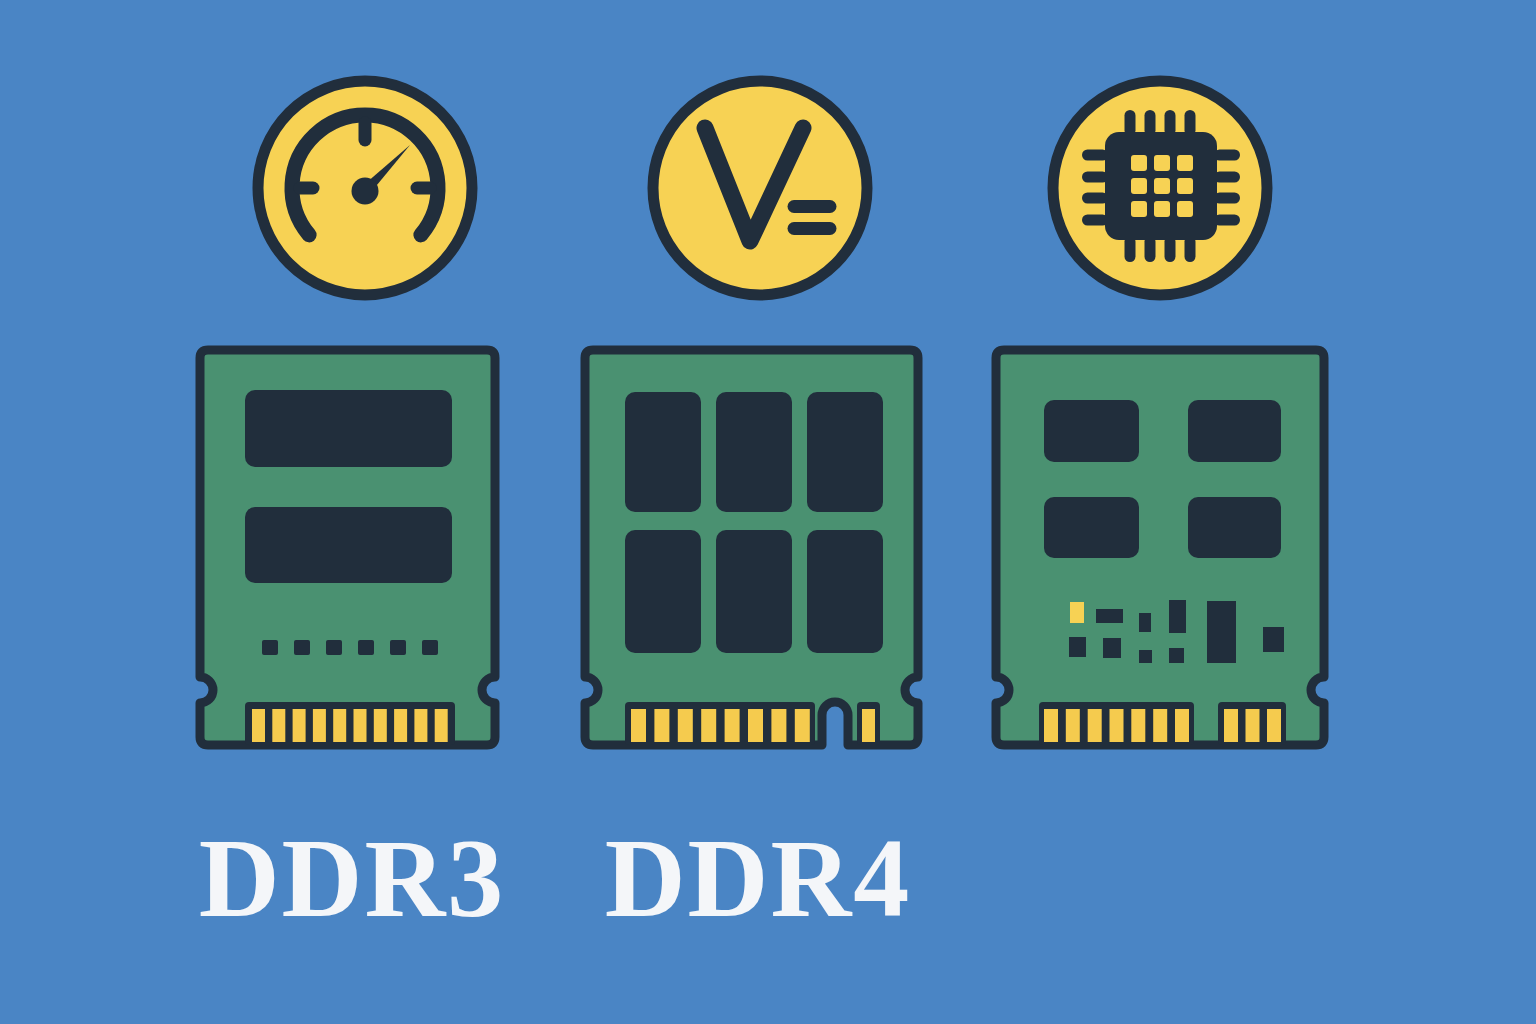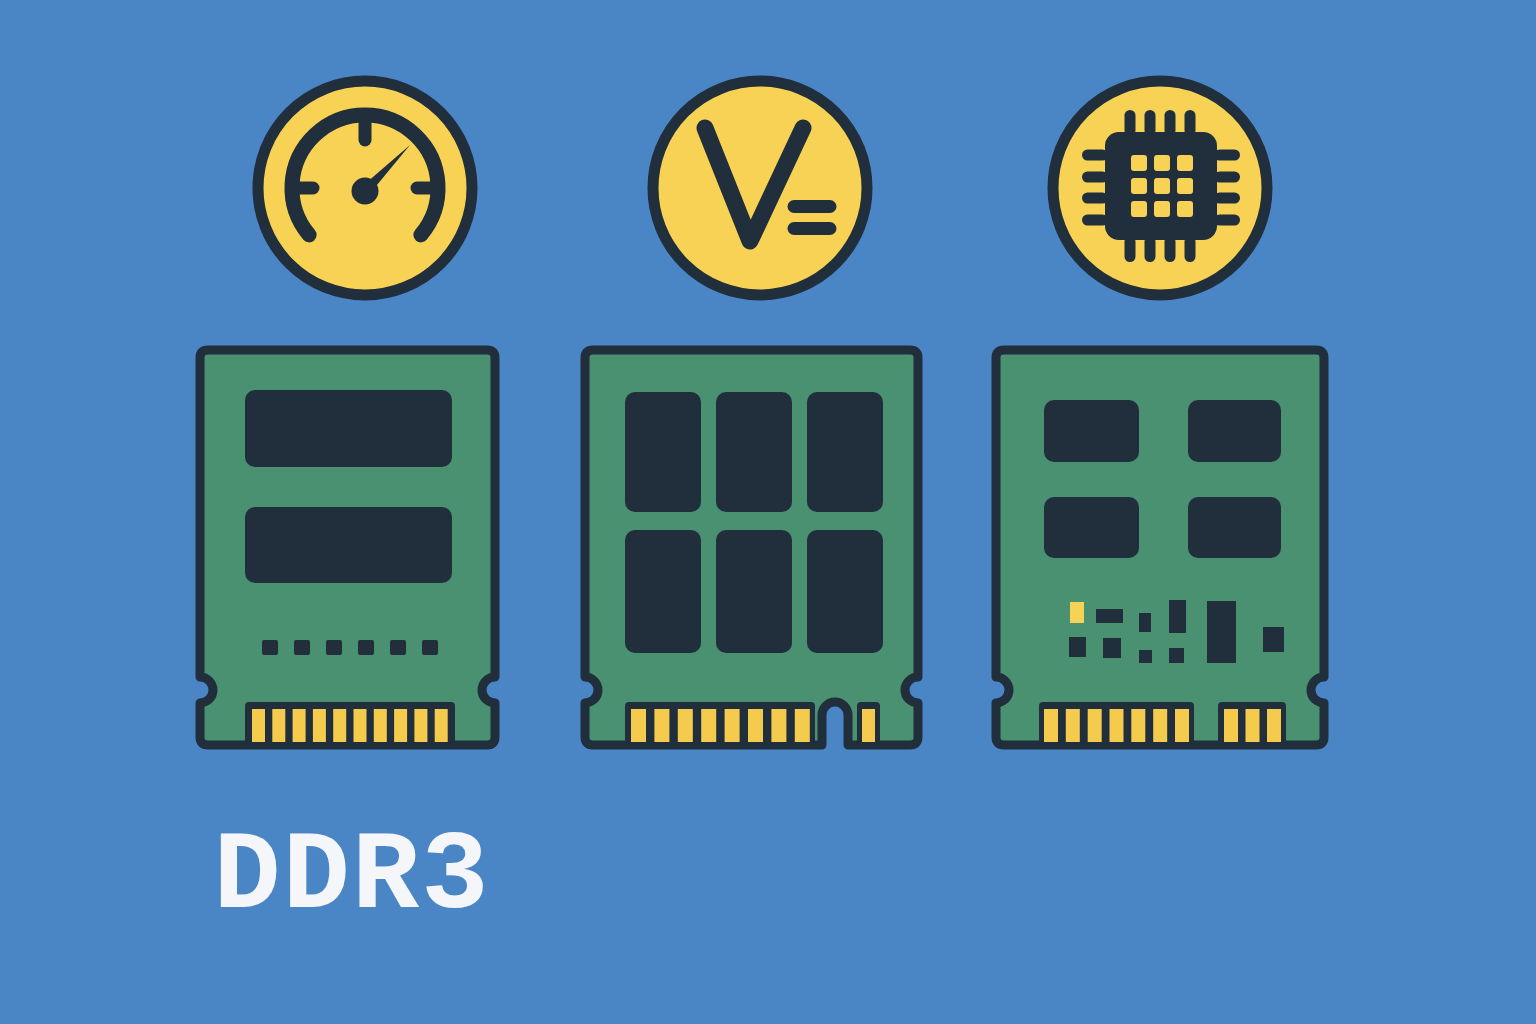--- a/index.html
+++ b/index.html
@@ -1,21 +1,21 @@
 <!DOCTYPE html>
 <html style="--bg: #4a85c5; --dark: #212e3c; --green: #4a9171; --yellow: #f7d254; --gold: #f5cb4e; --text: #f4f6f9;"><head>
 <meta charset="utf-8">
 <style>
   :root{
     --bg:#4a85c5; --dark:#212e3c; --green:#4a9171;
     --yellow:#f7d254; --gold:#f5cb4e; --text:#f4f6f9;
   }
   html,body{margin:0;padding:0;background:var(--bg);}
   .canvas{position:relative;width:1439px;height:1024px;background:var(--bg);
-          overflow:hidden;font-family:Liberation Mono, monospace;}
+          overflow:hidden;font-family:Liberation Serif, serif;}
   .abs{position:absolute;}
   .label{font-weight:bold;font-size:112px;line-height:112px;letter-spacing:2px;
          color:var(--text);text-align:center;}
   .ring{fill:var(--yellow);stroke:var(--dark);stroke-width:11;}
   .board{fill:var(--green);stroke:var(--dark);stroke-width:9;stroke-linejoin:round;}
   .fd{fill:var(--dark);}
   .fy{fill:var(--yellow);}
   .fp{fill:var(--gold);}
   .sd{fill:none;stroke:var(--dark);stroke-linecap:round;stroke-linejoin:round;}
   .w13{stroke-width:13}.w15{stroke-width:15}.w17{stroke-width:17}
@@ -174,14 +174,15 @@
       <rect class="fd" x="222" y="352" width="68" height="43" rx="4"></rect>
       <g class="fp">
         <rect x="228" y="359" width="14" height="33"></rect>
         <rect x="249.5" y="359" width="14" height="33"></rect>
         <rect x="271" y="359" width="14" height="33"></rect>
       </g>
     </g>
   </svg>
 
   <div class="label abs" style="left:152px;top:822px;width:400px">DDR3</div>
+  <div class="label abs" style="left:558px;top:822px;width:400px">DDR4</div>
 
 </div>
 
 </body></html>

